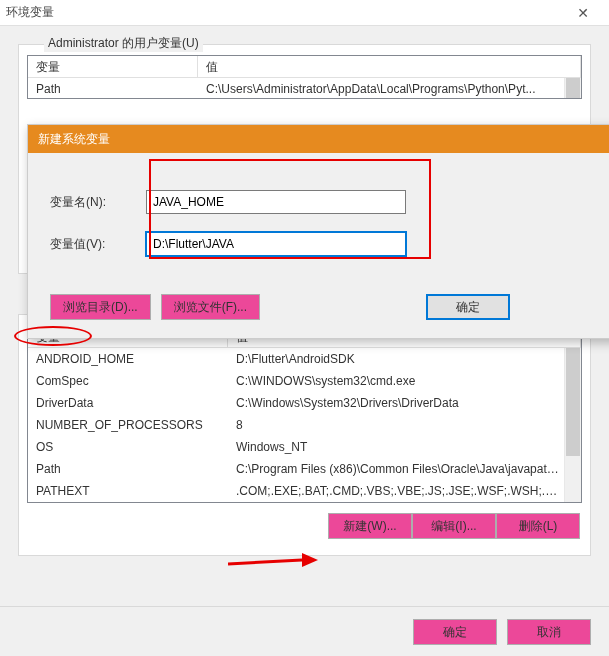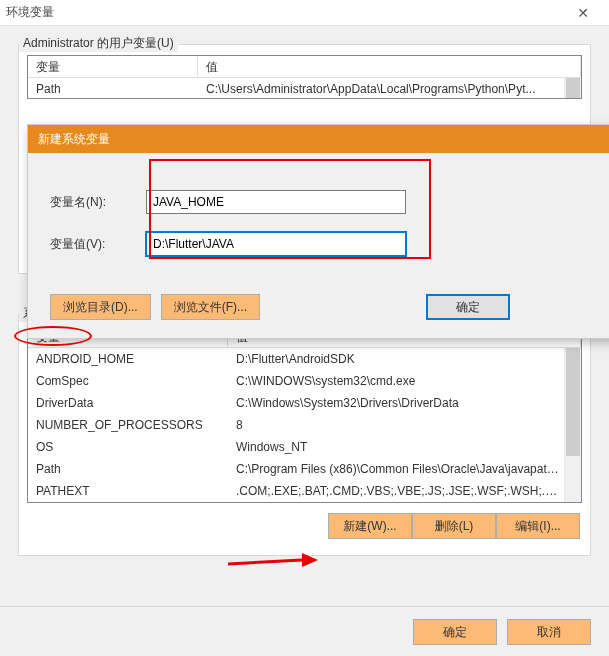--- a/index.html
+++ b/index.html
@@ -7,41 +7,41 @@
 
   
   .titlebar { height: 26px; background: #fff; display: flex; align-items: center; padding: 8px 6px; border-bottom: 1px solid #e0e0e0; }
   .titlebar .title { flex: 1; color: #444; }
   .titlebar .close { width: 40px; text-align: center; color: #555; font-size: 14px; line-height: 24px; }
 
   .content { padding: 18px 18px 0 18px; position: relative; }
 
   
   .group { border: 1px solid #d9d9d9; margin: 0 0 20px 0; position: relative; background: #fff; }
-  .group-label { position: absolute; top: -10px; left: 0; background: #f0f0f0; padding: 0 4px; color: #333; }
+  .group-label { position: absolute; top: -10px; left: 25px; background: #f0f0f0; padding: 0 4px; color: #333; }
   .group-label.annot { background: #f0f0f0; }
   .group-inner { padding: 10px 4px 8px 4px; }
 
   
   .listview { border: 1px solid #828790; background: #fff; position: relative; }
   .lv-header { display: flex; background: #fff; border-bottom: 1px solid #e0e0e0; height: 22px; }
   .lv-hcol { padding: 2px 8px; border-right: 1px solid #e0e0e0; color: #333; line-height: 18px; font-family: Liberation Serif, serif; }
   .lv-hcol.col-var { width: 170px; flex: 0 0 170px; }
   .lv-hcol.col-val { flex: 1; }
   .lv-body { }
   .lv-row { display: flex; height: 22px; }
   .lv-cell { padding: 2px 8px; white-space: nowrap; overflow: hidden; text-overflow: ellipsis; color: #333; line-height: 18px; }
   .lv-cell.col-var { width: 170px; flex: 0 0 170px; }
   .lv-cell.col-val { flex: 1; padding-right: 20px; }
 
   .scrollbar-v { position: absolute; right: 0; top: 22px; bottom: 0; width: 17px; background: #f0f0f0; border-left: 1px solid #e8e8e8; }
   .scrollbar-v .thumb { position: absolute; left: 1px; right: 1px; top: 0; height: 100%; background: #cdcdcd; }
 
   .btnrow { display: flex; justify-content: flex-end; padding: 10px 6px 8px 6px; }
-  .winbtn { min-width: 84px; height: 26px; padding: 0 12px; background: #fdba74; border: 1px solid #adadad; color: #333; line-height: 24px; text-align: center; }
+  .winbtn { min-width: 84px; height: 26px; padding: 0 12px; background: #ec4899; border: 1px solid #adadad; color: #333; line-height: 24px; text-align: center; }
   .winbtn.primary { background: #e1e1e1; border: 2px solid #0078d7; line-height: 22px; }
 
   
   .dialog { position: absolute; left: 27px; top: 124px; width: 600px; background: #f0f0f0; border: 1px solid #ccc; box-shadow: 2px 4px 10px rgba(0,0,0,0.25); }
   .dialog-title { height: 28px; background: #e68a1f; color: #fff; display: flex; align-items: center; padding: 0 10px; }
   .dialog-body { padding: 28px 22px 10px 22px; }
   .formrow { display: flex; align-items: center; margin-bottom: 18px; margin-top: 9px; }
   .formlabel { width: 96px; color: #333; }
   .forminput { flex: 1; }
   .forminput input { width: 260px; height: 24px; padding: 2px 6px; border: 1px solid #7a7a7a; background: #fff; color: #000; }
@@ -136,22 +136,22 @@
               <div class="lv-cell col-var" style="width: 200px; flex: 0 0 200px;">PATHEXT</div>
               <div class="lv-cell col-val">.COM;.EXE;.BAT;.CMD;.VBS;.VBE;.JS;.JSE;.WSF;.WSH;.MSC</div>
             </div>
           </div>
         <div class="scrollbar-v">
             <div class="thumb"></div>
           </div>
       </div>
       <div class="btnrow">
         <div class="winbtn">新建(W)...</div>
+        <div class="winbtn">编辑(I)...</div>
         <div class="winbtn">删除(L)</div>
-        <div class="winbtn">编辑(I)...</div>
       </div>
     </div>
   </div>
 
 </div>
 
 <div class="bottombar">
   <div class="winbtn">确定</div>
   <div class="winbtn">取消</div>
 </div>

